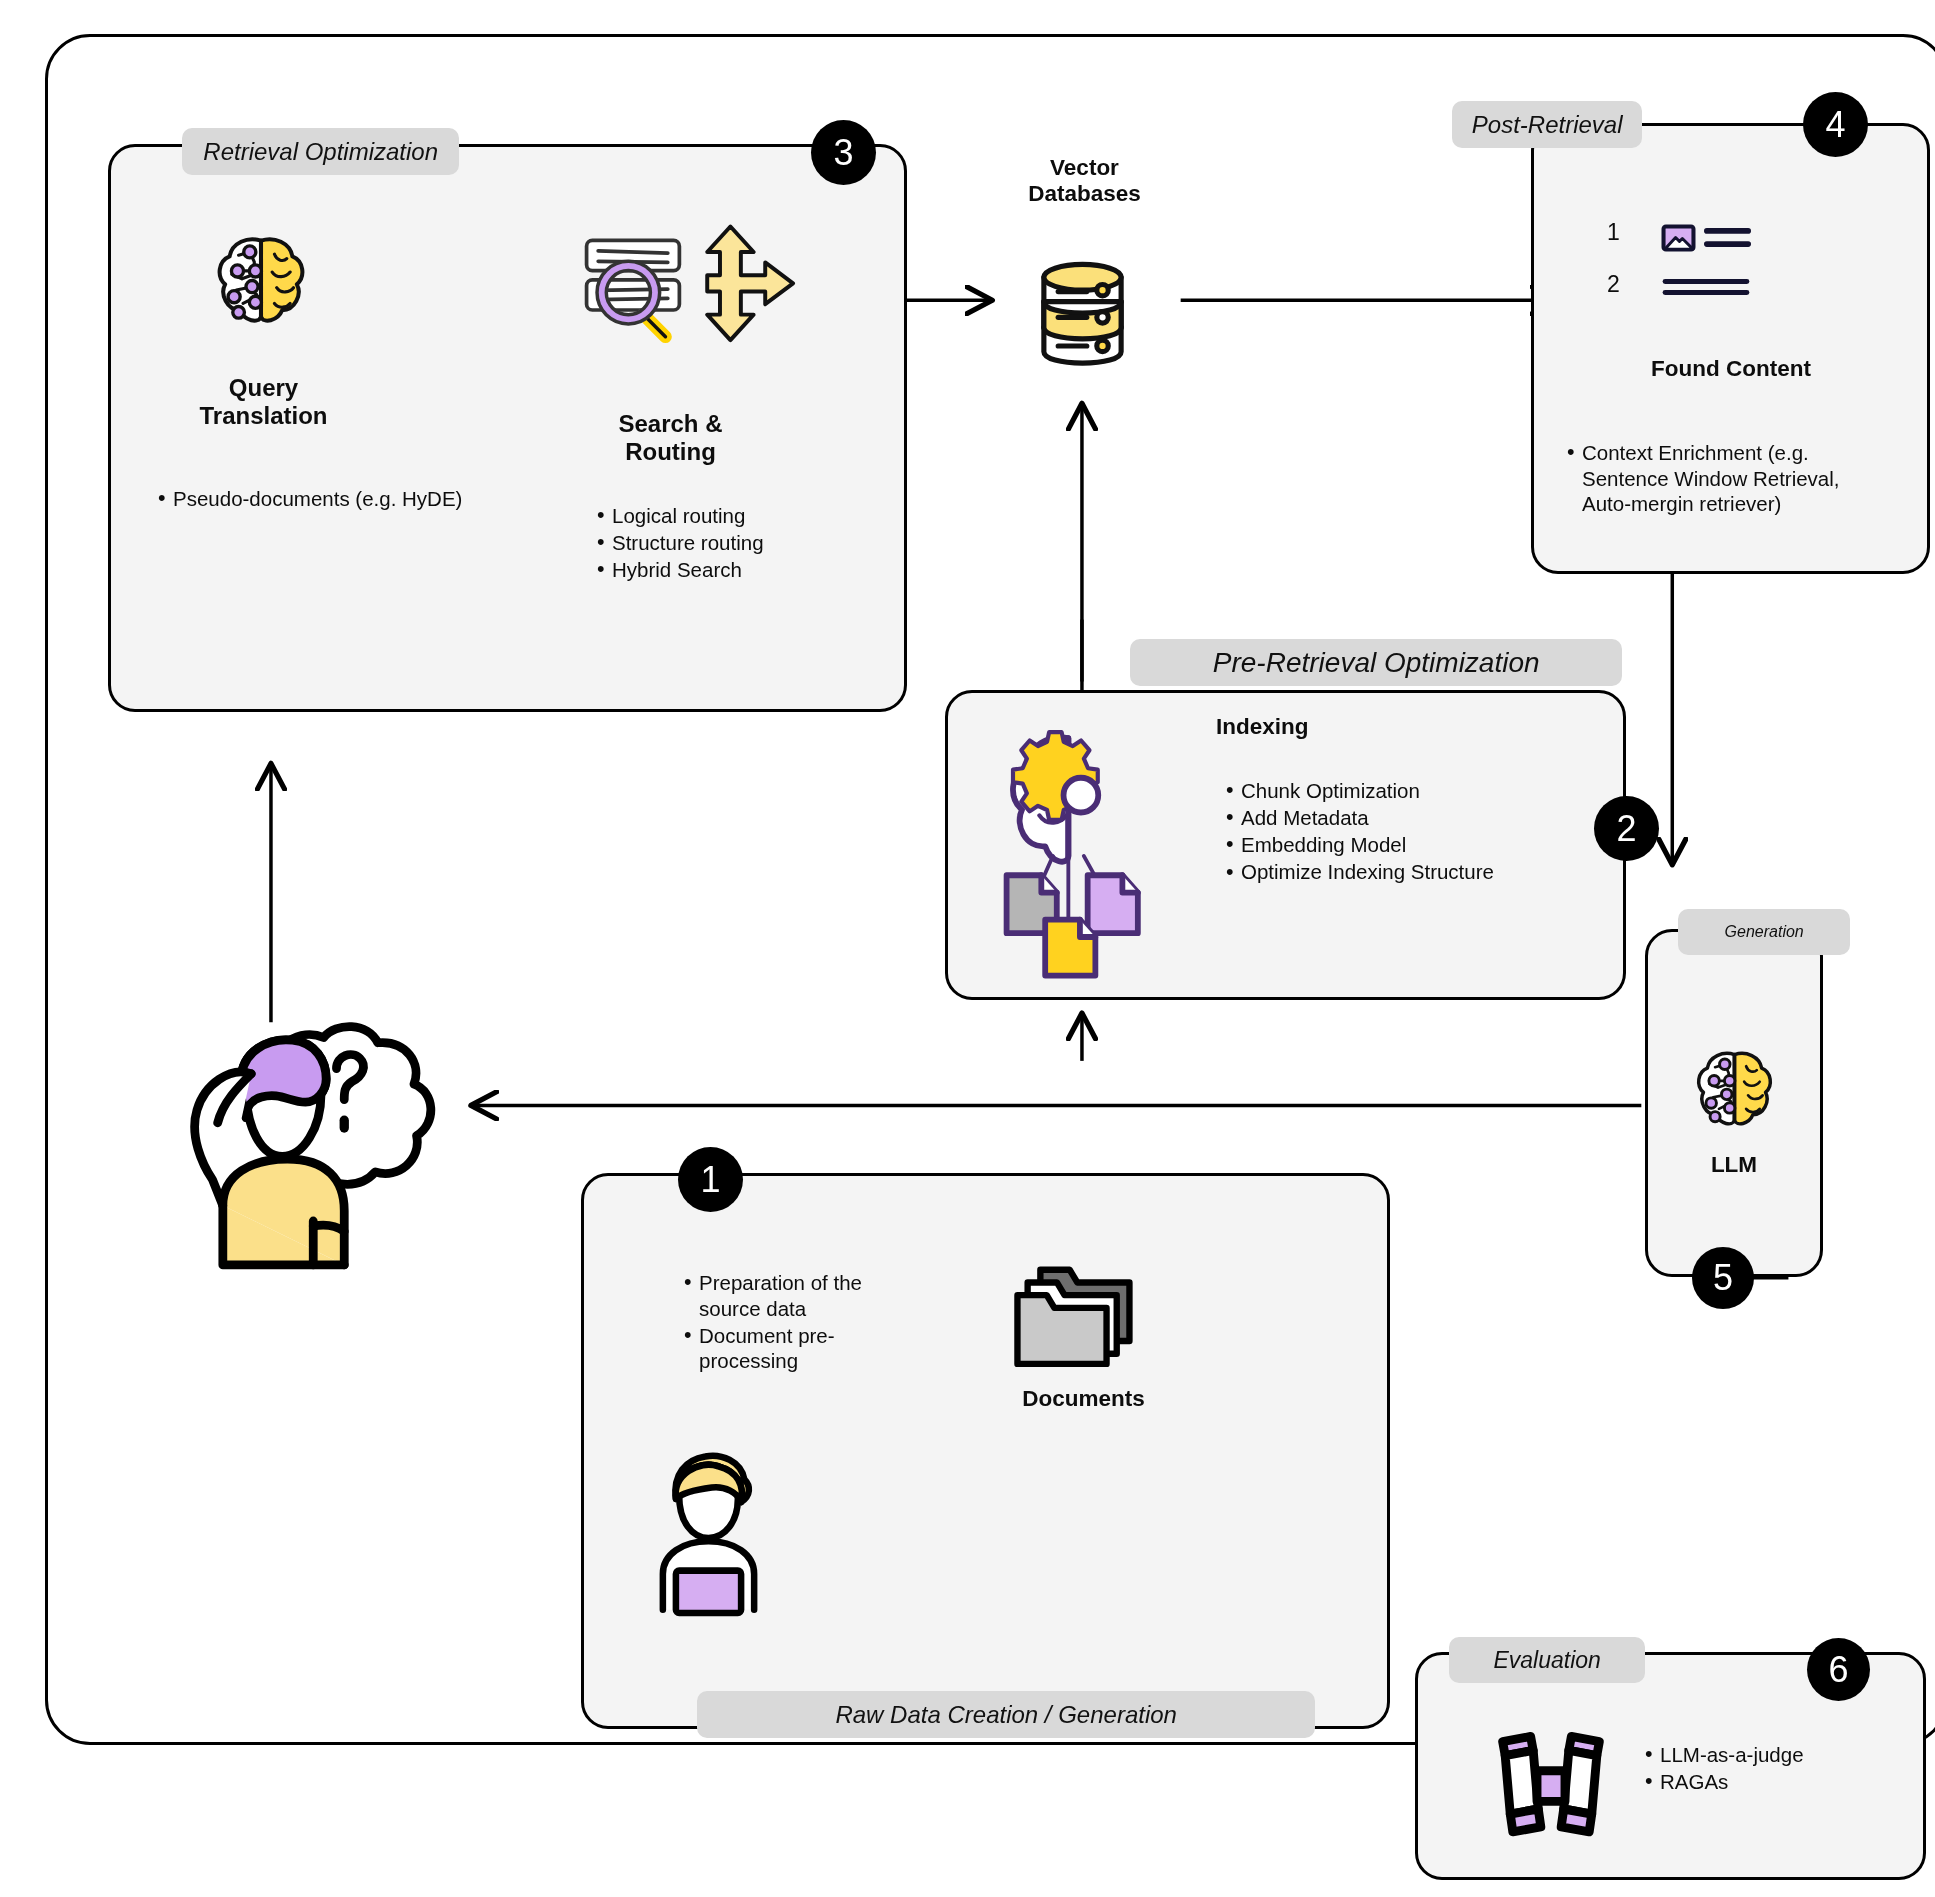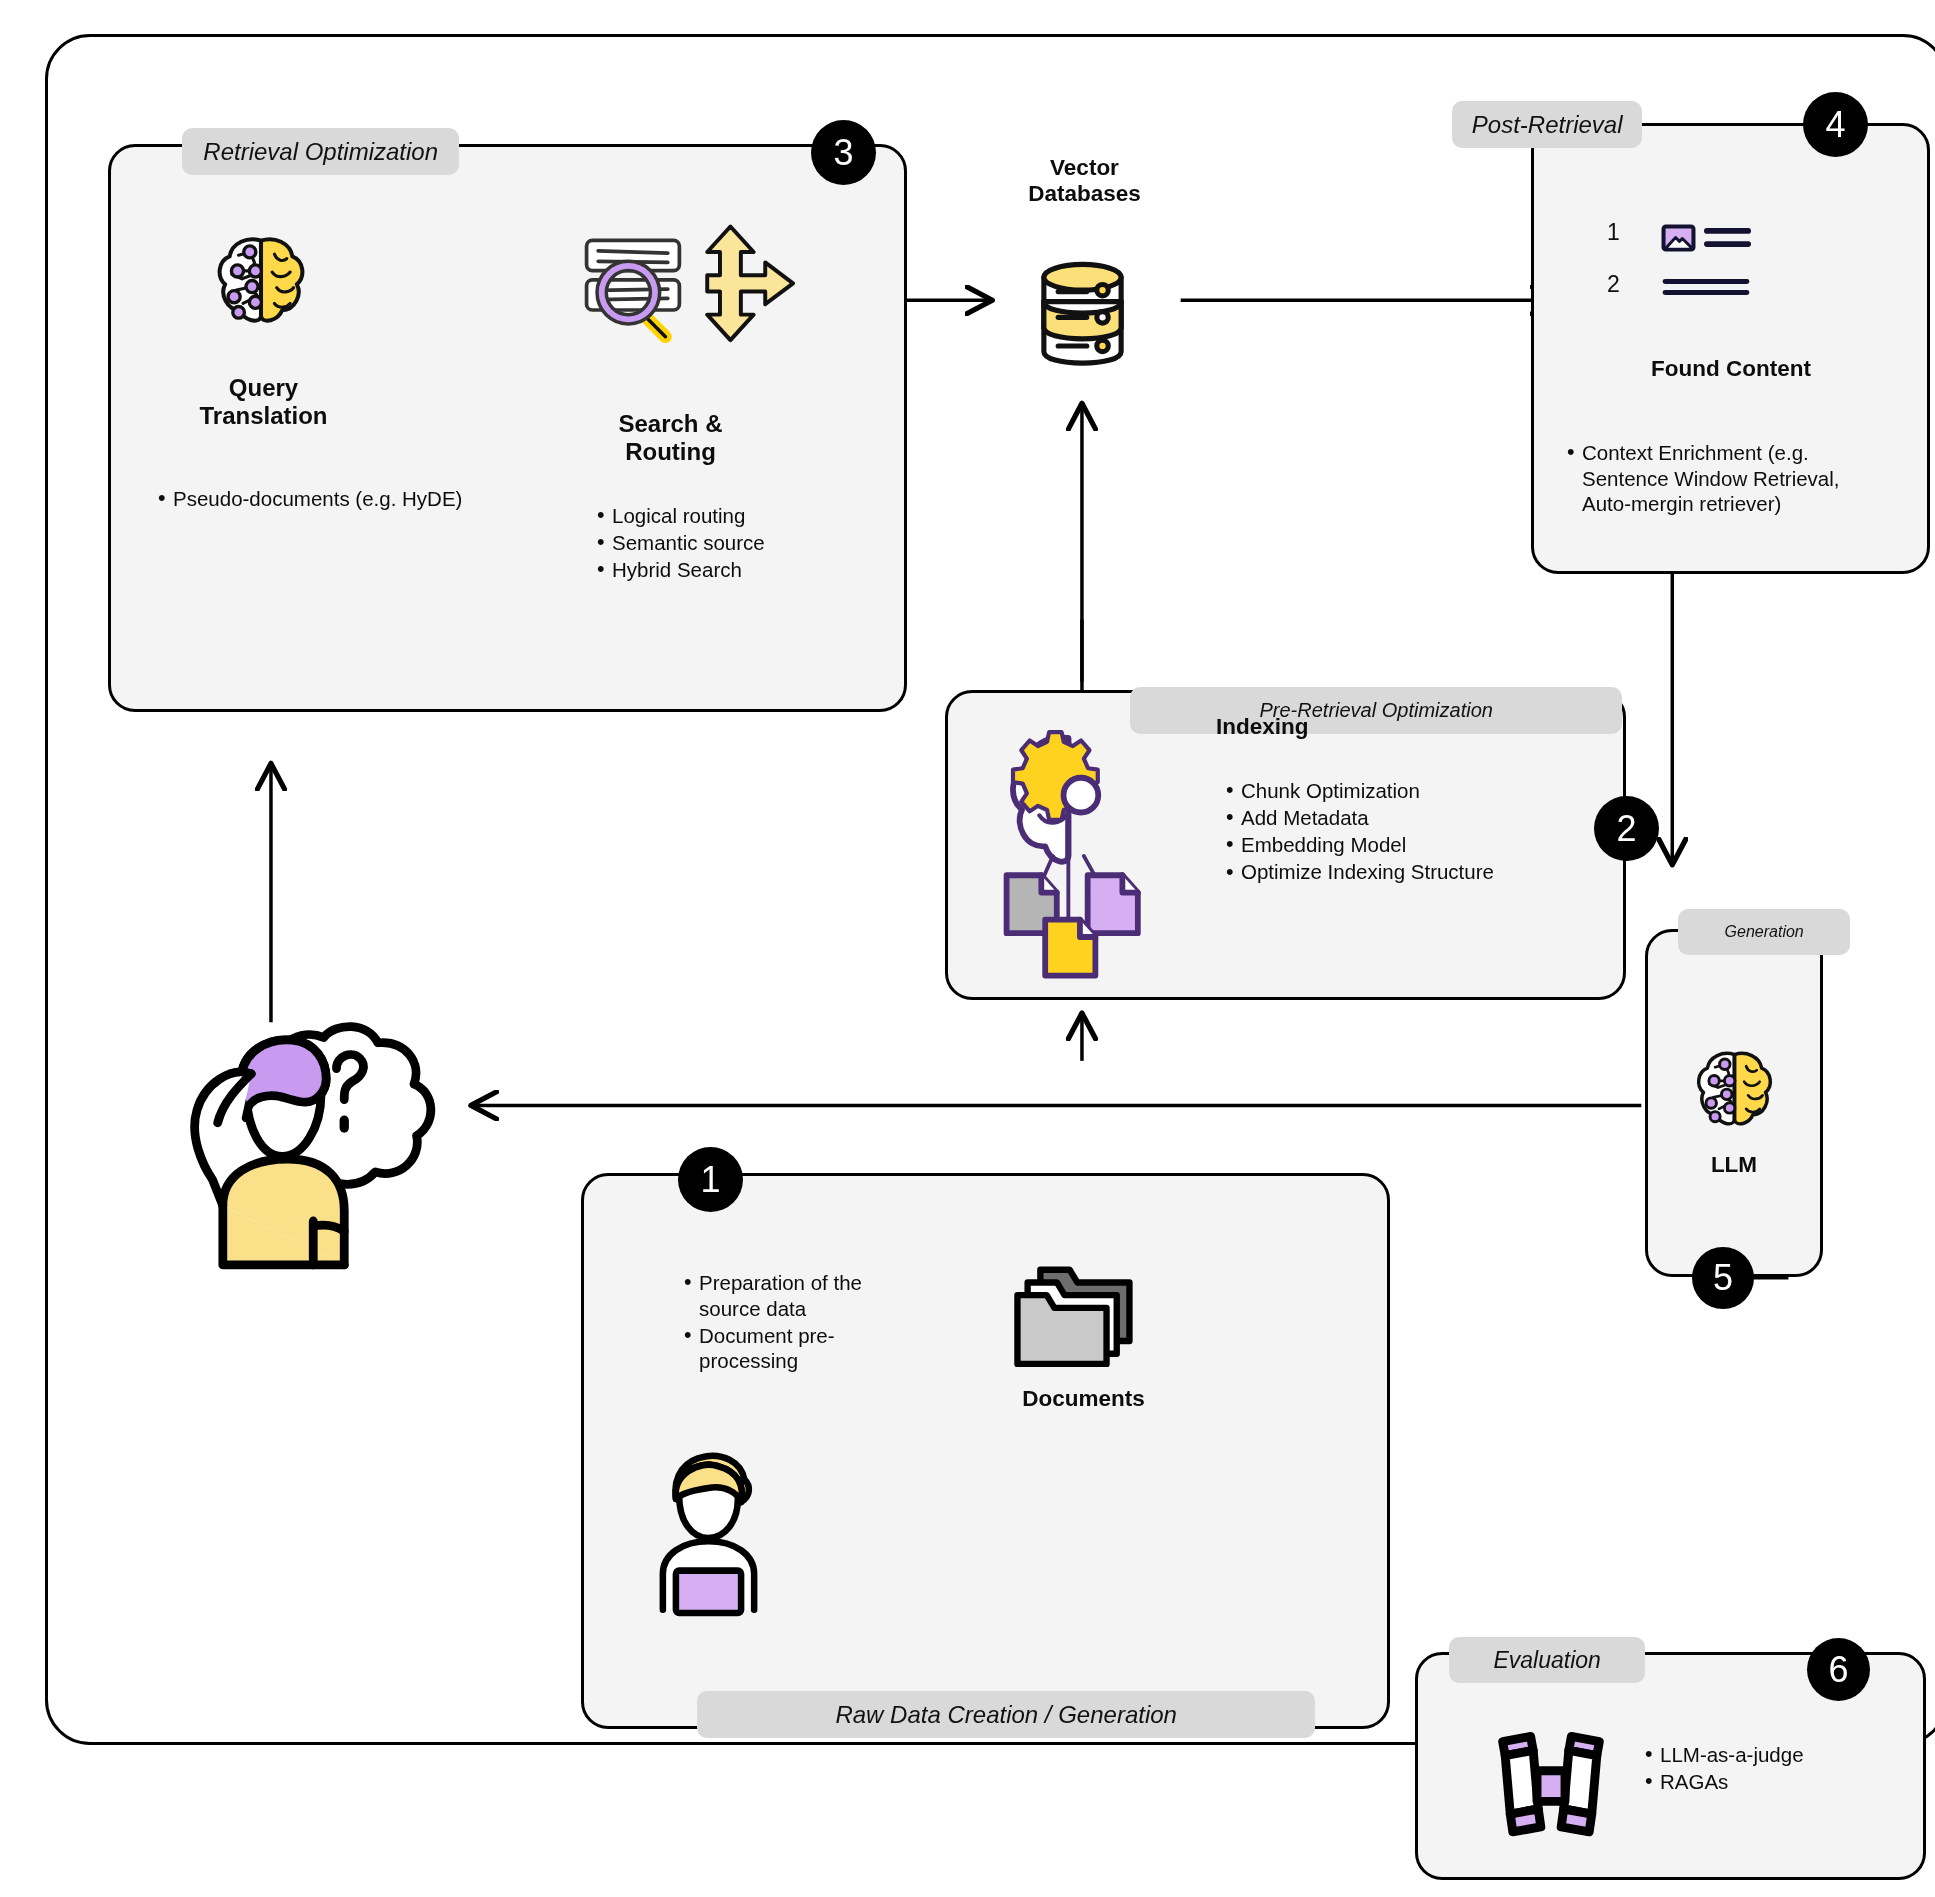--- a/index.html
+++ b/index.html
@@ -139,21 +139,21 @@
   </g>
 </svg>
 
 <div class="abs h-bold" style="left:558px;top:410px;width:225px;font-size:24px;">
   <div>Search &amp;</div>
   <div>Routing</div>
 </div>
 
 <ul class="abs bul" style="left:594px;top:503px;width:279px;font-size:20.5px;">
   <li>Logical routing</li>
-  <li>Semantic source</li>
+  <li>Structure routing</li>
   <li>Hybrid Search</li>
 </ul>
 
 <div class="abs cap" style="left:976px;top:155px;width:217px;font-size:22.5px;">
   <div>Vector</div>
   <div>Databases</div>
 </div>
 
 <svg class="abs" style="left:1030px;top:263px;width:105px;height:103px;" viewBox="0 0 70 72">
   <g stroke="#111" stroke-width="3.6" stroke-linejoin="round" stroke-linecap="round">
@@ -205,21 +205,21 @@
 </svg>
 
 <div class="abs cap" style="left:1545px;top:356px;width:372px;font-size:22.5px;">Found Content</div>
 
 <ul class="abs bul" style="left:1564px;top:408px;width:310px;font-size:20.5px;margin-top:32px;">
   <li>Context Enrichment (e.g. Sentence Window Retrieval, Auto-mergin retriever)</li>
 </ul>
 
 <div class="abs panel" style="left:945px;top:690px;width:681px;height:310px;"></div>
 
-<div class="abs chip" style="left:1130px;top:639px;width:463px;height:47px;font-size:20px;margin-top:48px;">
+<div class="abs chip" style="left:1130px;top:639px;width:463px;height:47px;font-size:28px;">
   <span>Pre-Retrieval Optimization</span>
 </div>
 
 <div class="abs badge" style="left:1594px;top:796px;width:65px;height:65px;">
   <span>2</span>
 </div>
 
 <svg class="abs" style="left:995px;top:728px;width:166px;height:252px;" viewBox="0 0 86 130">
   <g stroke="#4a2d75" stroke-width="3" stroke-linejoin="round" stroke-linecap="round">
     <path d="M38 5 C28 3 17 9 16 20 C8 24 7 36 14 42 C10 50 16 62 26 61 C29 70 38 71 38 66 Z" fill="#fff"></path>

